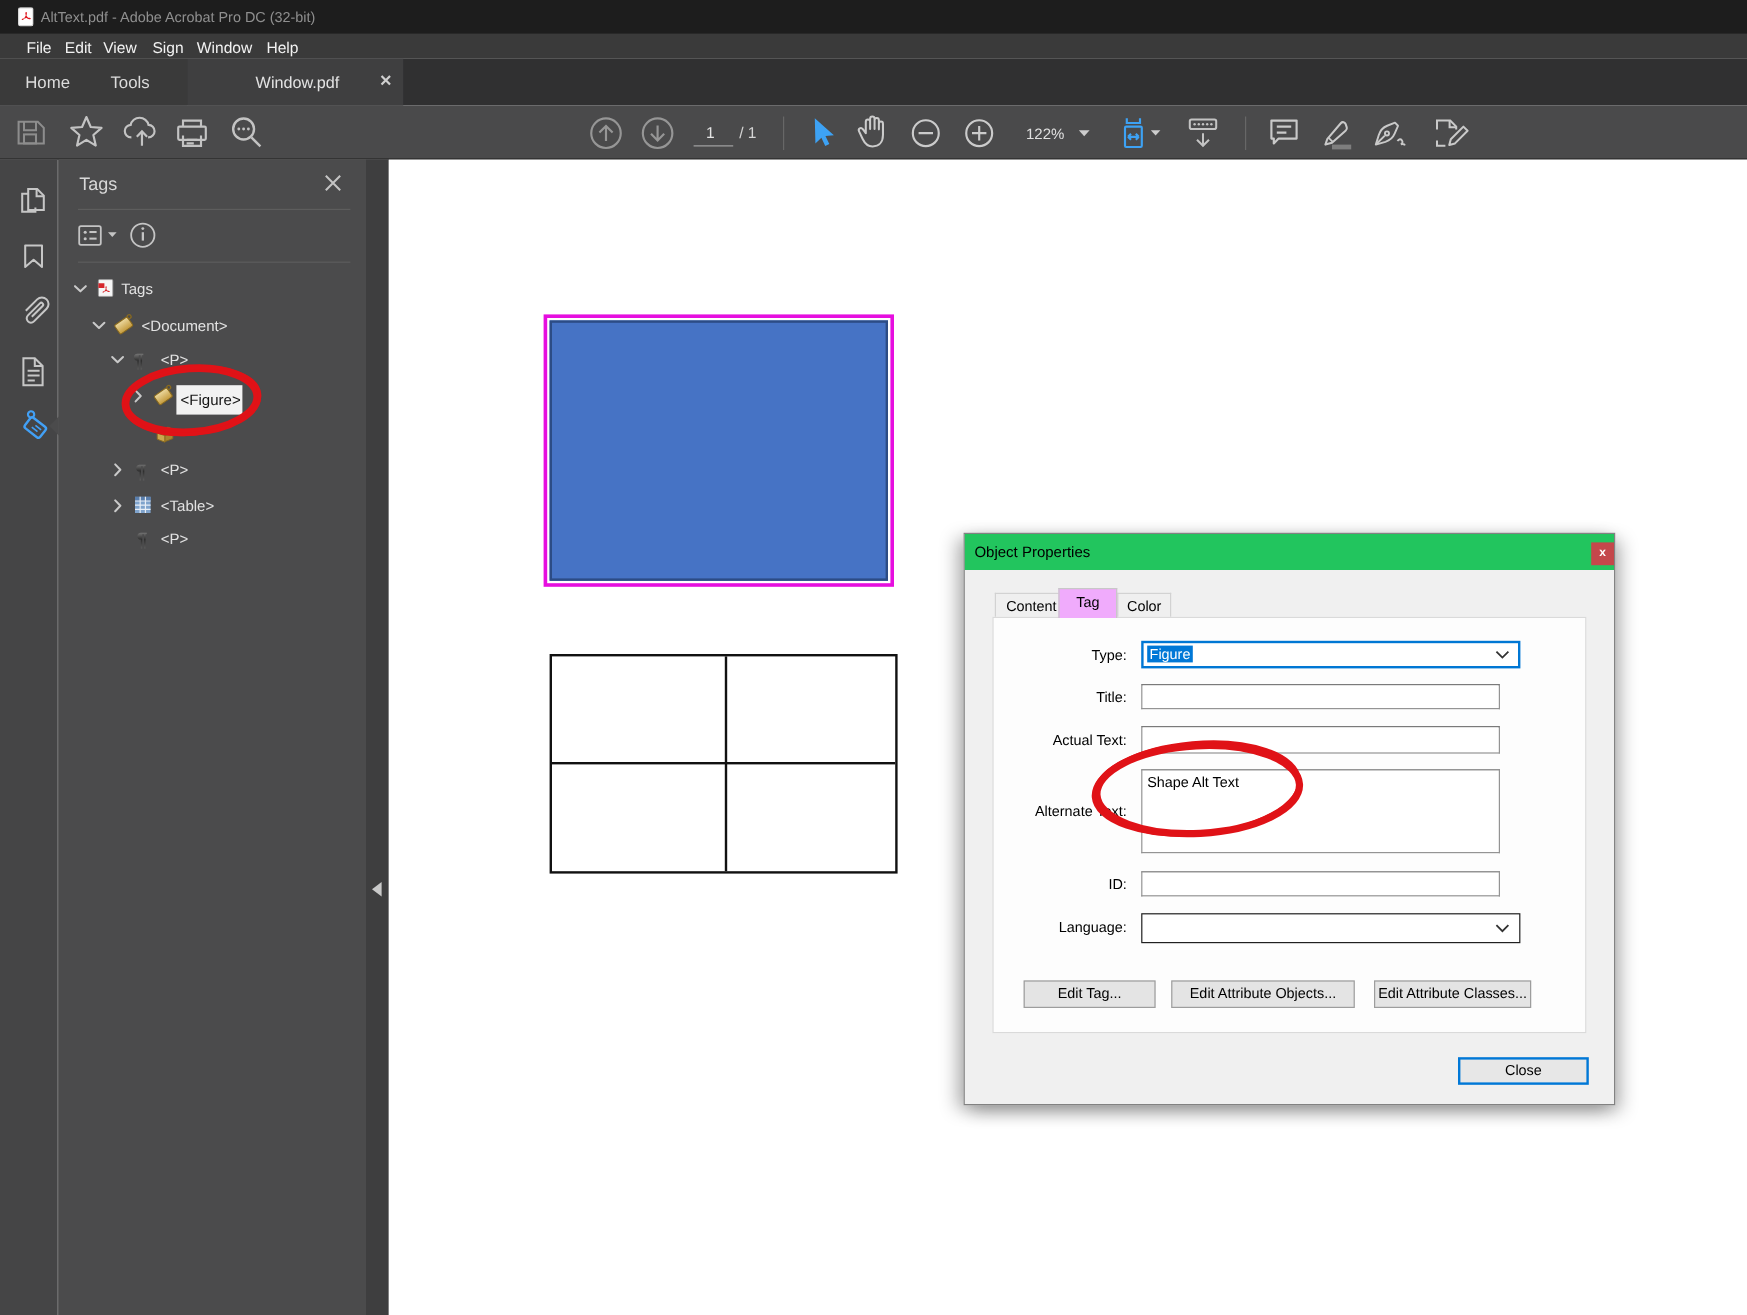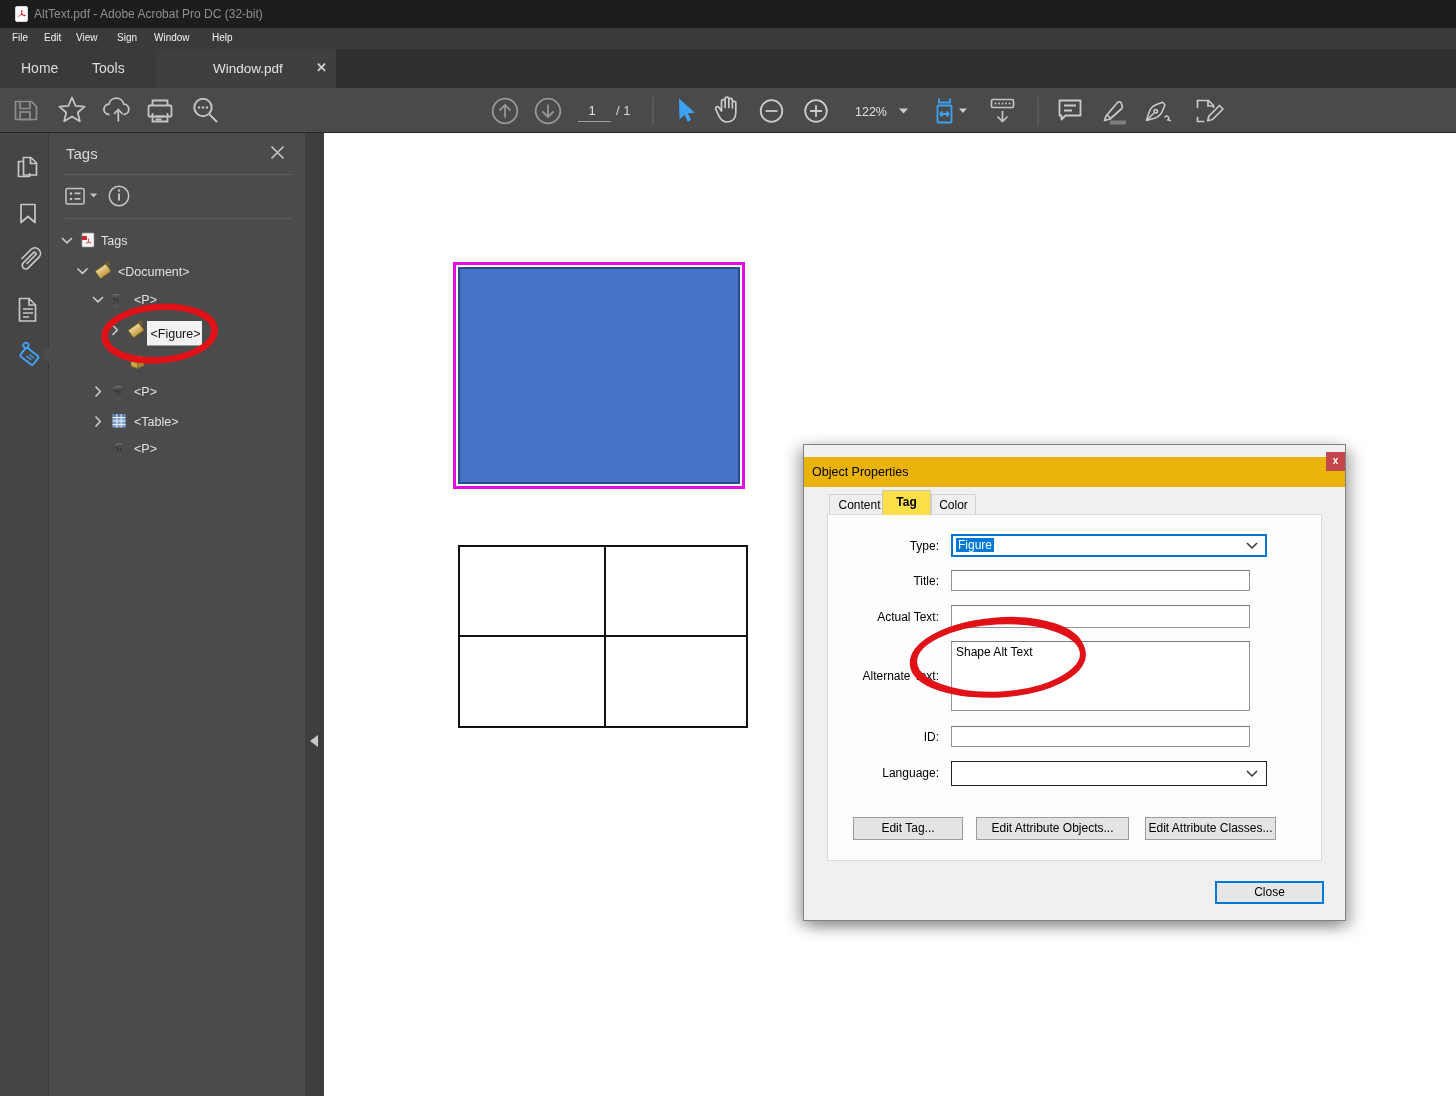--- a/index.html
+++ b/index.html
@@ -4,21 +4,21 @@
 <style>
   * { margin:0; padding:0; box-sizing:border-box; }
   html,body { width:1456px; height:1096px; overflow:hidden; background:#fff;
     font-family:"Liberation Sans", sans-serif; }
   .abs { position:absolute; }
 
   
   #titlebar { position:absolute; left:0; top:0; width:1456px; height:44px; background:#1d1d1d; }
   #titlebar .ttext { position:absolute; left:34px; top:7px; font-size:12px; color:#8f8f8f; }
   #menubar { position:absolute; left:0; top:28px; width:1456px; height:21px; background:#3a3a3a; }
-  #menubar span { position:absolute; top:4px; font-size:10px; color:#f2f2f2; }
+  #menubar span { position:absolute; top:4px; font-size:13px; color:#f2f2f2;margin-left:10px; }
   #tabstrip { position:absolute; left:0; top:49px; width:1456px; height:39px; background:#303031;text-align:right; }
   #hometools { position:absolute; left:0; top:0; width:156px; height:39px; background:#3a3a3a; }
   #hometools span { position:absolute; top:11px; font-size:14px; color:#dcdcdc; }
   #doctab { position:absolute; left:156px; top:0; width:180px; height:39px; background:#3f3f40; }
   #doctab .dtext { position:absolute; left:57px; top:12px; font-size:13.5px; color:#e3e3e3; }
   #doctab .dx { position:absolute; left:160px; top:11px; font-size:13px; color:#d0d0d0; font-weight:bold;}
   #toolbar { position:absolute; left:0; top:88px; width:1456px; height:45px; background:#4a4a4b;
     border-bottom:1px solid #262626; }
 
   
@@ -42,21 +42,21 @@
 
   
   #collapse { position:absolute; left:310px; top:735px; width:0; height:0;
     border-top:6px solid transparent; border-bottom:6px solid transparent;
     border-right:8px solid #c9c9c9; }
 
   
   #dlg { position:absolute; left:803px; top:444px; width:543px; height:477px;
     background:#f0f0f0; border:1px solid #828282;
     box-shadow:-6px 4px 14px rgba(0,0,0,0.28), 6px 6px 14px rgba(0,0,0,0.28); }
-  #dlg .dtitle { position:absolute; left:0; top:12px; width:100%; height:30px; background:#eab308;text-align:center; }
+  #dlg .dtitle { position:absolute; left:0; top:0; width:100%; height:30px; background:#22c55e;text-align:center; }
   #dlg .dtitle span { position:absolute; left:8px; top:8px; font-size:12.5px; color:#000; }
   #dlg .dclose { position:absolute; left:522px; top:7px; width:19px; height:19px; background:#c4474b;
     color:#fff; font-size:10px; font-weight:bold; text-align:center; line-height:18px; }
   .tab { position:absolute; font-size:12px; color:#000; background:#efefef;
     border:1px solid #d2d2d2; border-bottom:none; text-align:center; }
   #pane { position:absolute; left:23px; top:69px; width:495px; height:347px; background:#fdfdfd;
     border:1px solid #dadada; }
   .lbl { position:absolute; left:25px; width:110px; text-align:right; font-size:12px; color:#000; }
   .inp { position:absolute; left:147px; width:299px; height:21px; background:#fff;
     border:1px solid #949494; border-top-color:#7a7a7a;padding-left:16px; }
@@ -326,21 +326,21 @@
       <div class="h"></div>
     </div>
 </div>
 
 <div id="dlg">
   <div class="dtitle">
       <span>Object Properties</span>
     </div>
   <div class="dclose">x</div>
   <div class="tab" style="left:25px; top:49px; width:61px; height:21px; line-height:20px;">Content</div>
-  <div class="tab" style="left:78px; top:45px; width:49px; height:25px; line-height:22px; background:#fde047; border-color:#c8c8c8; z-index:3;font-weight:bold;">Tag</div>
+  <div class="tab" style="left:78px; top:45px; width:49px; height:25px; line-height:22px; background:#f0abfc; border-color:#c8c8c8; z-index:3;">Tag</div>
   <div class="tab" style="left:127px; top:49px; width:45px; height:21px; line-height:20px;">Color</div>
   <div id="pane"></div>
 
   <div class="lbl" style="top:94px">Type:</div>
   <div class="lbl" style="top:129px">Title:</div>
   <div class="lbl" style="top:165px">Actual Text:</div>
   <div class="lbl" style="top:224px">Alternate Text:</div>
   <div class="lbl" style="top:285px">ID:</div>
   <div class="lbl" style="top:321px">Language:</div>
 

